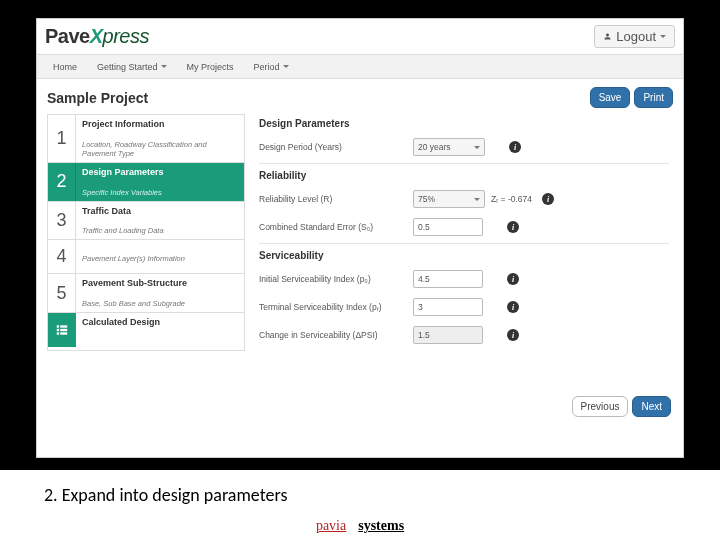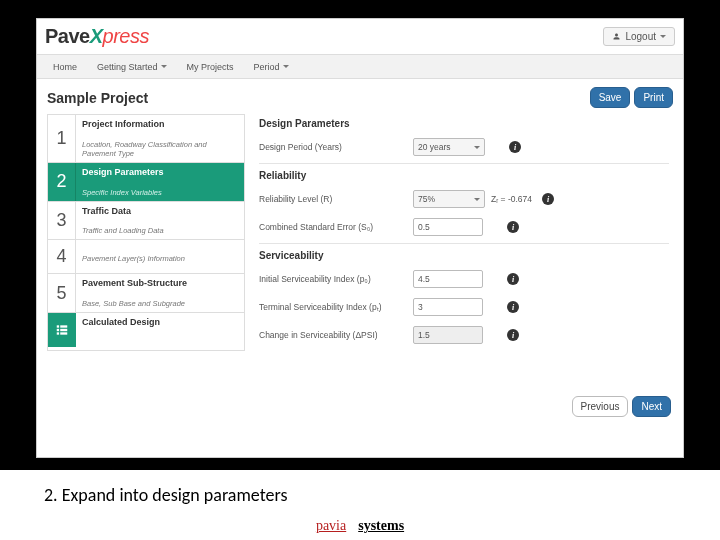--- a/index.html
+++ b/index.html
@@ -3,22 +3,22 @@
 <meta charset="utf-8">
 <style>
   * { box-sizing: border-box; margin: 0; padding: 0; }
   body { font-family: Arial, sans-serif; font-size: 10px; background:#000; width:720px; height:540px; position:relative; }
   .slide { position:absolute; top:0; left:0; width:720px; height:540px; background:#000; }
   .app-frame { position:absolute; top:18px; left:36px; width:648px; height:440px; background:#fff; border:1px solid #ccc; overflow:hidden; }
   .topbar { height:36px; border-bottom:1px solid #ddd; display:flex; align-items:center; justify-content:space-between; padding:0 8px; }
   .logo { font-size:20px; font-weight:400; color:#333; letter-spacing:-0.5px; }
   .logo .pave { font-weight:700; color:#333; }
   .logo .x { color:#1a9b7a; font-style:italic; font-weight:700; }
-  .logo .press { color:#ef4444; font-style:italic; }
-  .logout-btn { background:#f5f5f5; border:1px solid #ccc; border-radius:3px; padding:3px 8px; font-size:10px; display:flex; align-items:center; gap:4px; cursor:pointer; color:#555; }
+  .logo .press { color:#14532d; font-style:italic; }
+  .logout-btn { background:#f5f5f5; border:1px solid #ccc; border-radius:3px; padding:3px 8px; font-size:13px; display:flex; align-items:center; gap:4px; cursor:pointer; color:#555; }
   .logout-btn svg { width:9px; height:9px; }
   .navbar { height:24px; background:#f2f2f2; border-bottom:1px solid #ddd; display:flex; align-items:center; padding:0 6px; gap:0; font-size:9px; }
   .nav-item { padding:5px 10px; color:#555; cursor:pointer; display:flex; align-items:center; gap:3px; }
   .caret-down { width:0; height:0; border-left:3px solid transparent; border-right:3px solid transparent; border-top:3px solid #777; display:inline-block; }
   .page-body { display:flex; flex-direction:column; padding:8px 10px 0 10px; }
   .title-row { display:flex; justify-content:space-between; align-items:center; margin-bottom:6px; }
   .page-title { font-size:14px; font-weight:700; color:#333; }
   .btn { font-size:10px; padding:4px 8px; border-radius:6px; cursor:pointer; border:1px solid transparent; }
   .btn-primary { background:#3071a9; color:#fff; border-color:#285e8e; }
   .btn-default { background:#fff; color:#444; border:1px solid #bbb; }

